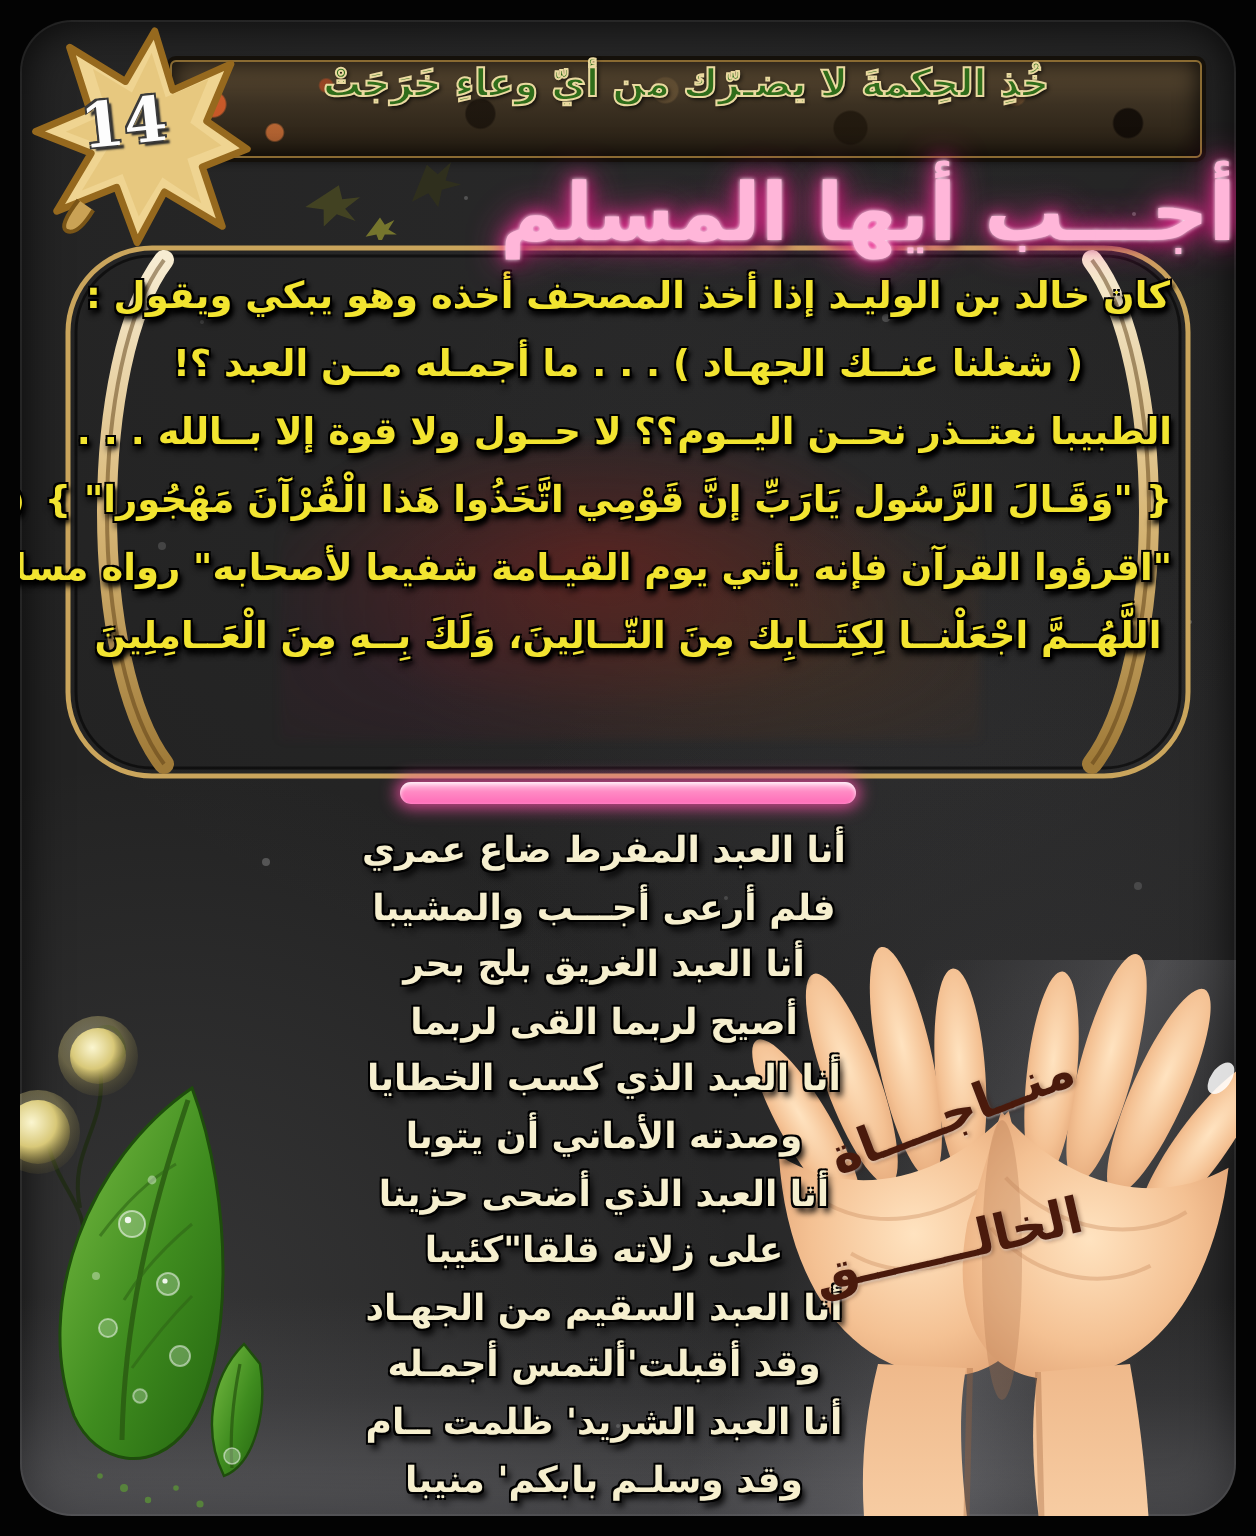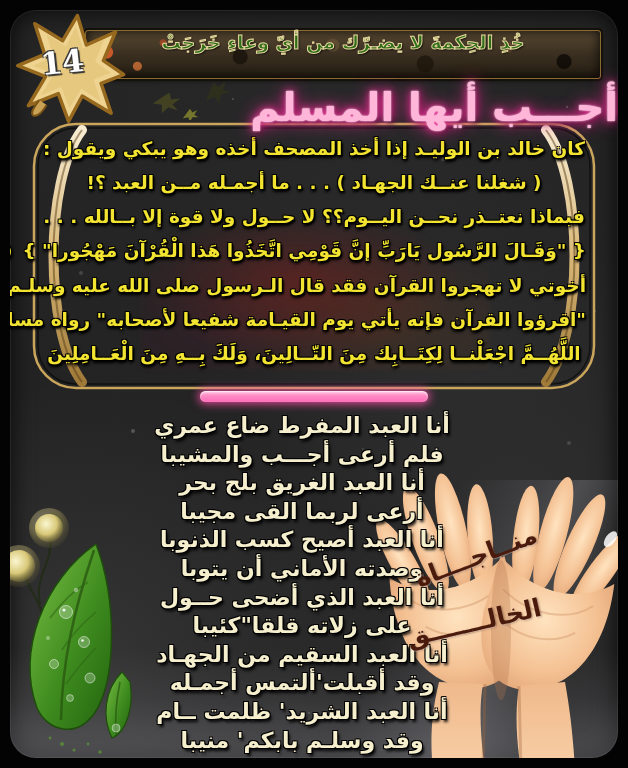--- a/index.html
+++ b/index.html
@@ -100,21 +100,21 @@
   .divider{
     position:absolute;left:190px;top:381px;width:228px;height:11px;border-radius:6px;z-index:6;
     background:linear-gradient(180deg,#ffc3e2,#ff8ac4 45%,var(--divider-pink,#ff6cb8));
     box-shadow:0 0 8px 2px rgba(255,80,170,.8), inset 0 1px 2px rgba(255,255,255,.8);
   }
   
   .poem{
     position:absolute;left:92px;top:402px;width:400px;z-index:7;direction:rtl;text-align:center;
   }
   .poem-line{
-    font-size:22px;font-weight:bold;color:var(--poem-cream,#f6efce);
+    font-size:18px;font-weight:bold;color:var(--poem-cream,#f6efce);
     line-height:28.6px;white-space:nowrap;
     text-shadow:-1px -1px 0 #000,1px -1px 0 #000,-1px 1px 0 #000,1px 1px 0 #000,2px 3px 3px rgba(0,0,0,.95);
   }
   
   .leaf-art{position:absolute;left:-6px;top:482px;width:142px;height:270px;z-index:4;}
   .hands-art{position:absolute;left:363px;top:460px;width:256px;height:300px;z-index:5;}
   .hands-word{
     position:absolute;z-index:8;direction:rtl;text-align:center;font-weight:bold;
     color:#4a1a0c;text-shadow:0 1px 1px rgba(255,255,255,.35),1px 1px 2px rgba(60,20,5,.4);
     font-size:25px;white-space:nowrap;
@@ -167,26 +167,25 @@
       <path d="M 52 12 C 14 62 14 214 52 264" fill="none" stroke="url(#gold)" stroke-width="10" stroke-linecap="round"></path>
       <path d="M 52 12 C 14 62 14 214 52 264" fill="none" stroke="rgba(90,60,20,.5)" stroke-width="2"></path>
       <path d="M 516 12 C 554 62 554 214 516 264" fill="none" stroke="url(#gold)" stroke-width="10" stroke-linecap="round"></path>
       <path d="M 516 12 C 554 62 554 214 516 264" fill="none" stroke="rgba(90,60,20,.5)" stroke-width="2"></path>
     </svg>
     <div class="red-texture"></div>
 
     <div class="quote">
       <div class="quote-line">كان خالد بن الوليـد إذا أخذ المصحف أخذه وهو يبكي ويقول :</div>
       <div class="quote-line">( شغلنا عنــك الجهـاد ) . . . ما أجمـله مــن العبد ؟!</div>
-      <div class="quote-line">فبماذا نعتــذر نحــن اليــوم؟؟ لا حــول ولا قوة إلا بــالله . . .</div>
+      <div class="quote-line">الطبيبا نعتــذر نحــن اليــوم؟؟ لا حــول ولا قوة إلا بــالله . . .</div>
       <div class="quote-line">
         <span>{ "وَقَـالَ الرَّسُول يَارَبِّ إنَّ قَوْمِي اتَّخَذُوا هَذا الْقُرْآنَ مَهْجُورا" }</span>
         <span class="verse-ref">(الفرقان)</span>
       </div>
-      <div class="quote-line">أخوتي لا تهجروا القرآن فقد قال الـرسول صلى الله عليه وسلـم</div>
       <div class="quote-line">"اقرؤوا القرآن فإنه يأتي يوم القيـامة شفيعا لأصحابه" رواه مسلم</div>
       <div class="quote-line">اللَّهُــمَّ اجْعَلْنــا لِكِتَــابِك مِنَ التّــالِينَ، وَلَكَ بِــهِ مِنَ الْعَــامِلِينَ</div>
     </div>
 
     <div class="divider"></div>
 
     <svg class="leaf-art" viewBox="0 0 142 270">
       <defs>
         <linearGradient id="leafG" x1="0" y1="0" x2="1" y2="1">
           <stop offset="0" stop-color="#7cbf45"></stop>
@@ -270,24 +269,24 @@
       <path d="M 112 214 L 110 300 M 146 216 L 148 300" stroke="rgba(160,100,60,.35)" stroke-width="3" fill="none"></path>
     </svg>
 
     <div class="hands-word hands-word1">منــاجــــاة</div>
     <div class="hands-word hands-word2">الخالـــــــق</div>
 
     <div class="poem">
       <div class="poem-line">أنا العبد المفرط ضاع عمري</div>
       <div class="poem-line">فلم أرعى أجـــب والمشيبا</div>
       <div class="poem-line">أنا العبد الغريق بلج بحر</div>
-      <div class="poem-line">أرعى لربما القى مجيبا</div>
-      <div class="poem-line">أنا العبد أصيح كسب الذنوبا</div>
+      <div class="poem-line">أصيح لربما القى لربما</div>
+      <div class="poem-line">أنا العبد الذي كسب الخطايا</div>
       <div class="poem-line">وصدته الأماني أن يتوبا</div>
-      <div class="poem-line">أنا العبد الذي أضحى حــول</div>
+      <div class="poem-line">أنا العبد الذي أضحى حزينا</div>
       <div class="poem-line">على زلاته قلقا"كئيبا</div>
       <div class="poem-line">أنا العبد السقيم من الجهـاد</div>
       <div class="poem-line">وقد أقبلت'ألتمس أجمـله</div>
       <div class="poem-line">أنا العبد الشريد' ظلمت ــام</div>
       <div class="poem-line">وقد وسلـم بابكم' منيبا</div>
     </div>
 
     <div class="mist"></div>
   </div>
 </div>

